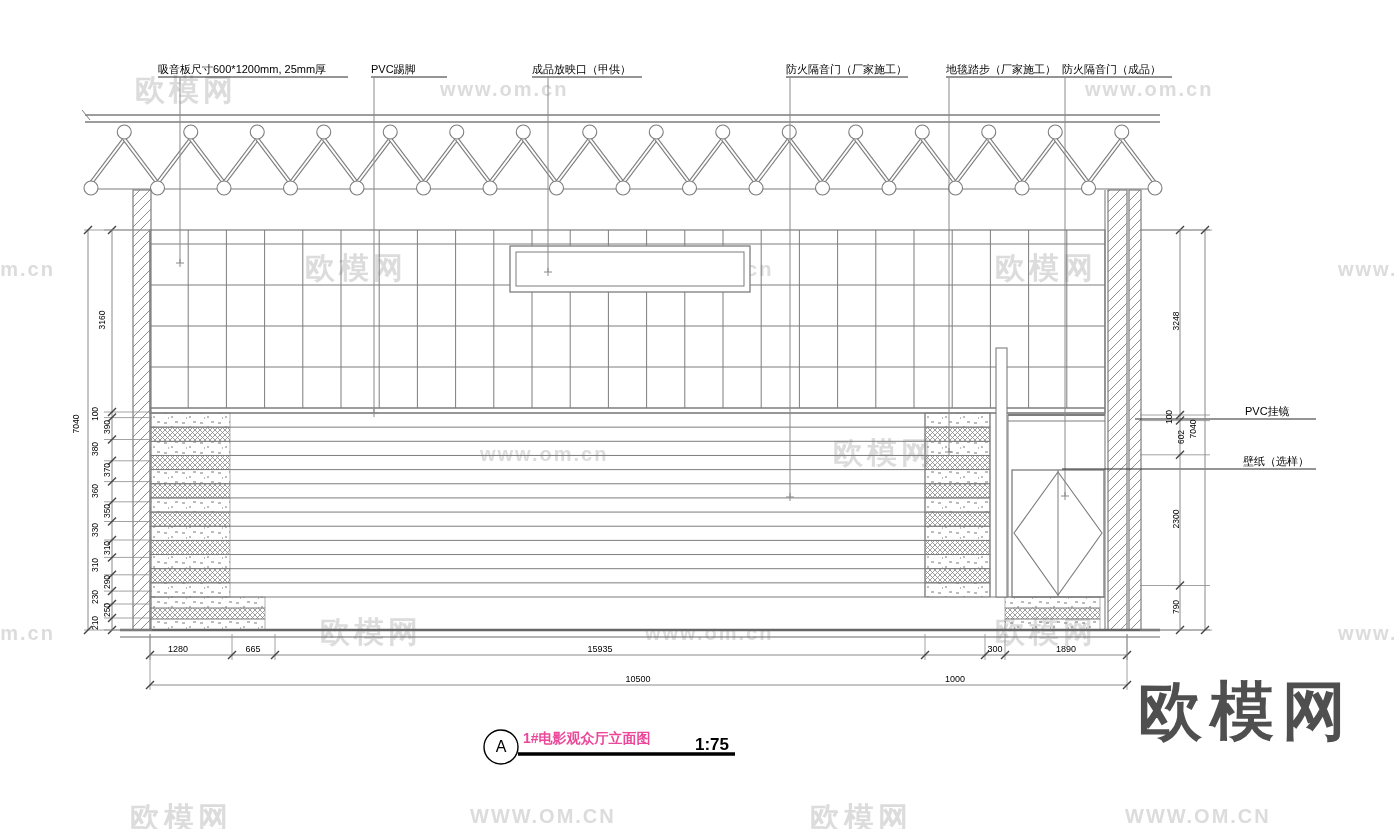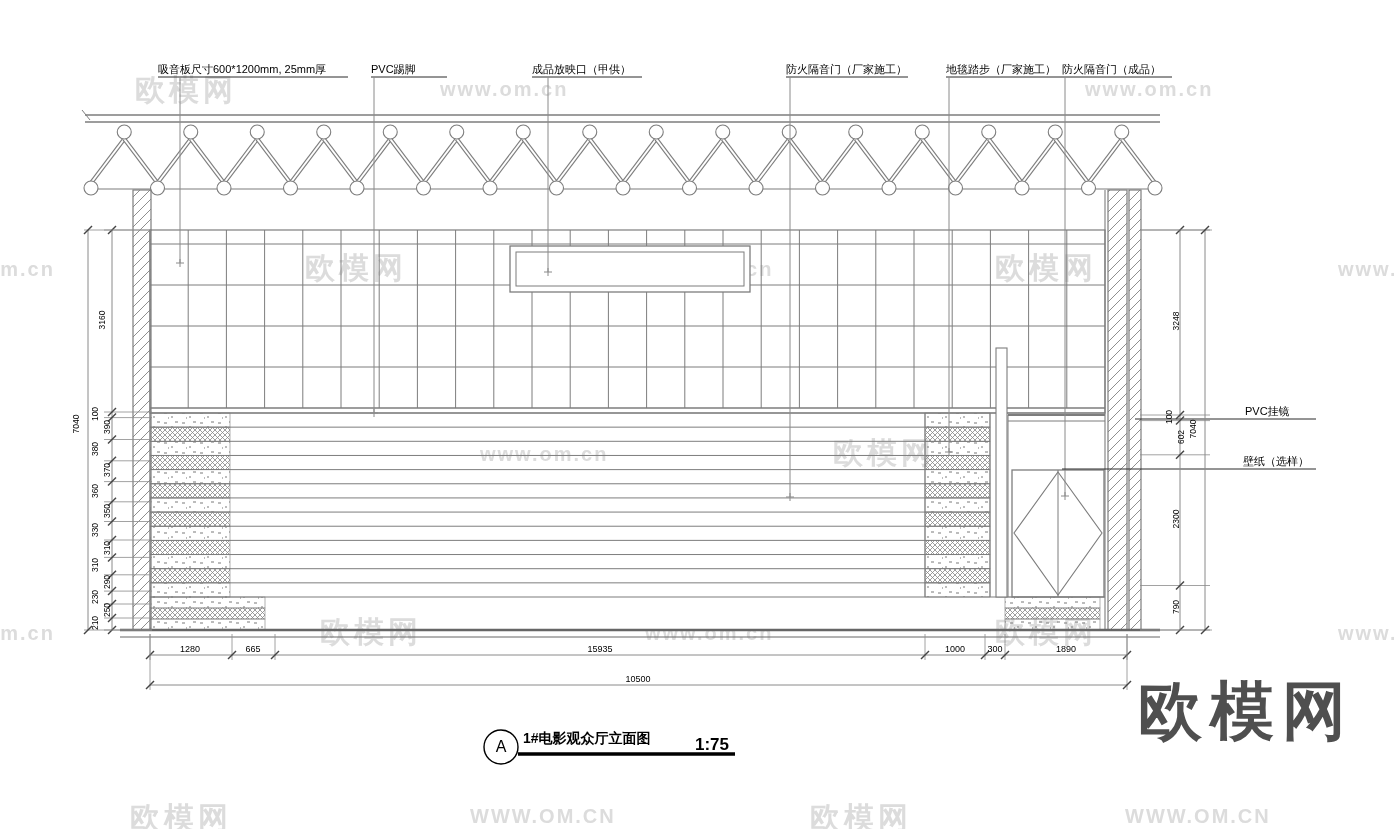--- a/index.html
+++ b/index.html
@@ -6,21 +6,21 @@
   #stage{position:relative;width:1394px;height:829px;overflow:hidden;background:#fff;
          font-family:"Liberation Sans", sans-serif;}
   svg{position:absolute;left:0;top:0;z-index:2;}
   .wm{position:absolute;z-index:1;color:#dcdcdc;font-weight:bold;font-size:30px;letter-spacing:4px;white-space:nowrap;}
   .wmu{position:absolute;z-index:1;color:#dcdcdc;font-weight:bold;font-size:20px;letter-spacing:2px;white-space:nowrap;}
   .wmbig{position:absolute;z-index:4;color:#4f4f4f;font-weight:bold;font-size:64px;letter-spacing:8px;white-space:nowrap;}
   .co{position:absolute;z-index:3;font-size:11px;color:#000;white-space:nowrap;}
   .vd{position:absolute;z-index:3;width:34px;text-align:center;font-size:8.5px;color:#000;
       transform:rotate(-90deg);transform-origin:center center;white-space:nowrap;}
   .hd{position:absolute;z-index:3;width:60px;text-align:center;font-size:9px;color:#000;white-space:nowrap;}
-  .title-text{position:absolute;z-index:3;font-size:14px;font-weight:bold;color:#000000;white-space:nowrap;}
+  .title-text{position:absolute;z-index:3;font-size:14px;font-weight:bold;color:#ec4899;white-space:nowrap;}
   .title-scale{position:absolute;z-index:3;font-size:17px;font-weight:bold;color:#000;}
   .title-bubble{position:absolute;z-index:3;font-size:16px;color:#000;width:34px;text-align:center;}
 </style>
 </head>
 <body>
 
 <div id="stage">
 
   <span class="wm" style="left:135px;top:70px">欧模网</span>
   <span class="wmu" style="left:440px;top:78px">www.om.cn</span>
@@ -419,24 +419,24 @@
   <span class="vd" style="left:78px;top:618px">210</span>
   <span class="vd" style="left:59px;top:419px">7040</span>
 
   <span class="vd" style="left:1159px;top:316px">3248</span>
   <span class="vd" style="left:1152px;top:412px">100</span>
   <span class="vd" style="left:1164px;top:432px">602</span>
   <span class="vd" style="left:1159px;top:514px">2300</span>
   <span class="vd" style="left:1159px;top:602px">790</span>
   <span class="vd" style="left:1176px;top:424px">7040</span>
 
-  <span class="hd" style="left:160px;top:644px">1280</span>
+  <span class="hd" style="left:148px;top:644px">1280</span>
   <span class="hd" style="left:223px;top:644px">665</span>
   <span class="hd" style="left:570px;top:644px">15935</span>
-  <span class="hd" style="left:925px;top:644px">1000</span>
+  <span class="hd" style="left:925px;top:674px">1000</span>
   <span class="hd" style="left:965px;top:644px">300</span>
   <span class="hd" style="left:1036px;top:644px">1890</span>
   <span class="hd" style="left:608px;top:674px">10500</span>
 
   <span class="title-bubble" style="left:484px;top:738px">A</span>
   <span class="title-text" style="left:523px;top:730px">1#电影观众厅立面图</span>
   <span class="title-scale" style="left:695px;top:735px">1:75</span>
 </div>
 
 </body></html>

